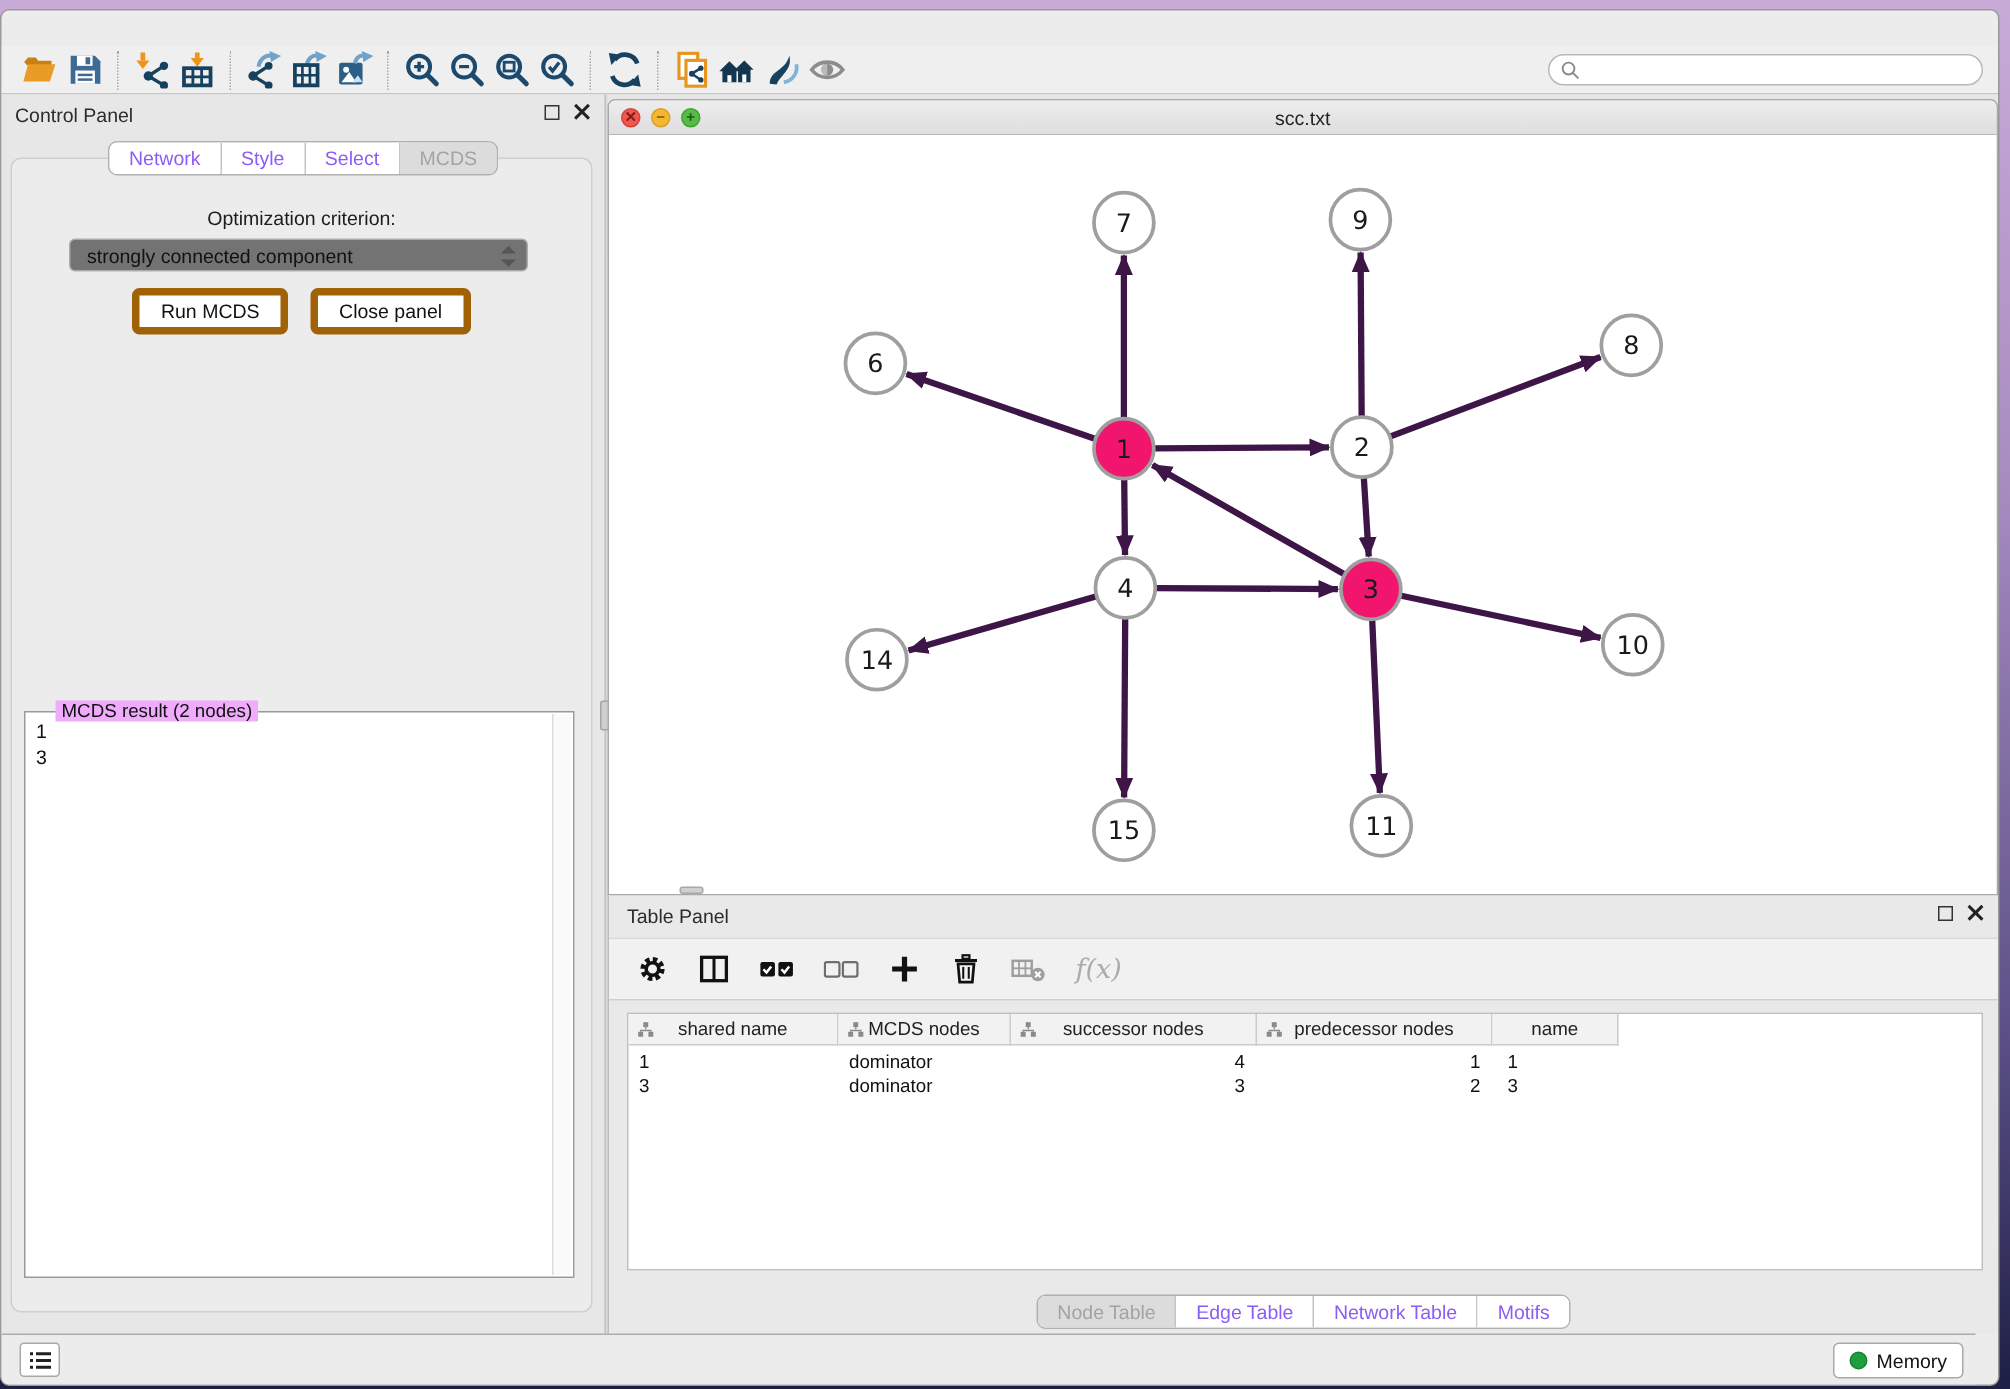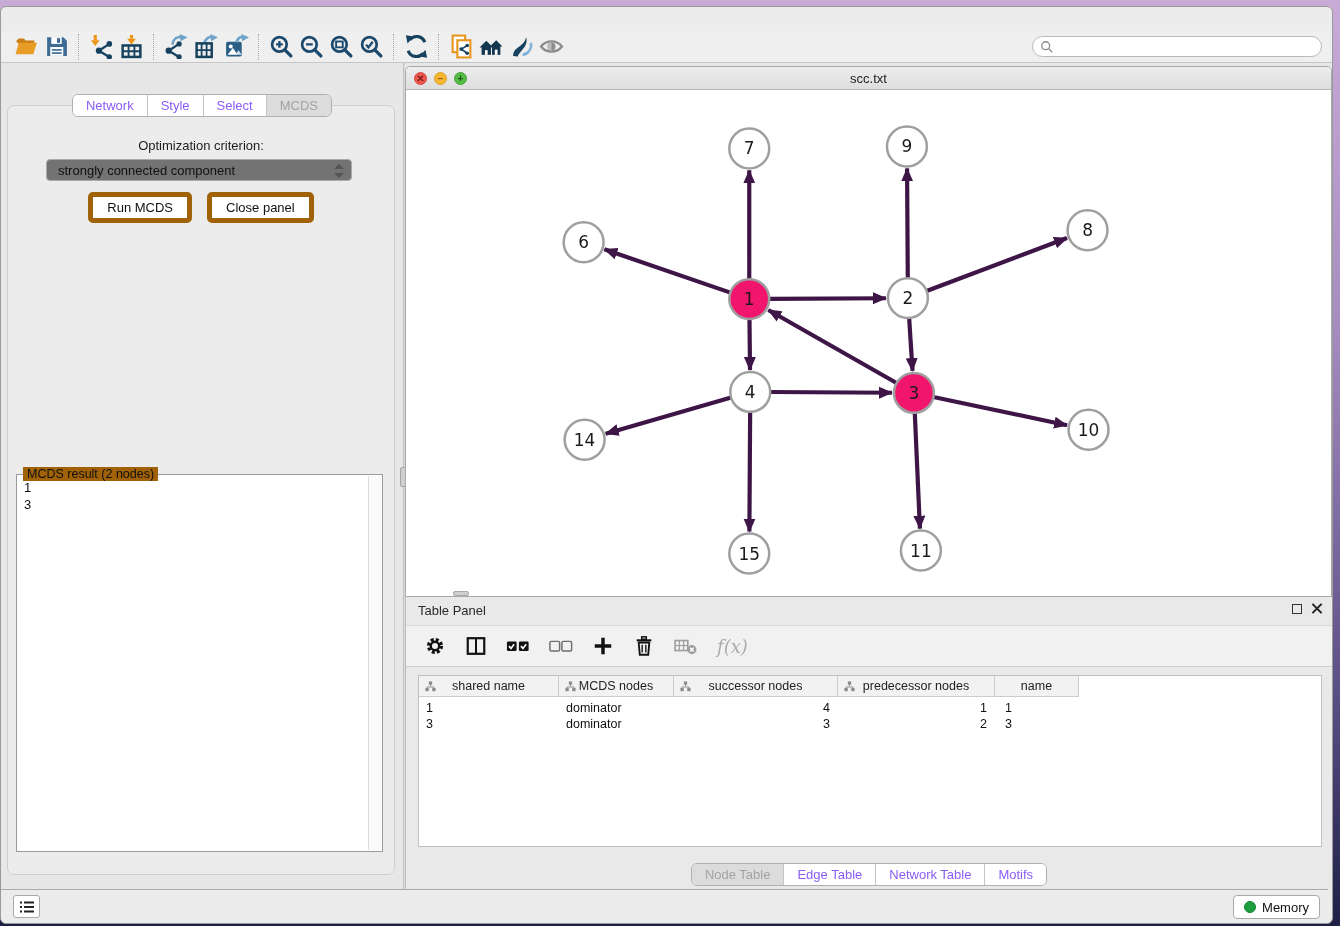--- a/index.html
+++ b/index.html
@@ -69,21 +69,21 @@
   .stepper { position:absolute; right:7px; top:3px; width:10px; height:16px; }
   .stepper i { position:absolute; left:0; width:0; height:0; border-left:5px solid transparent; border-right:5px solid transparent; }
   .stepper .up { top:1px; border-bottom:5px solid #555; }
   .stepper .dn { bottom:1px; border-top:5px solid #555; }
   .btn-row { position:absolute; left:0; right:0; top:86px; display:flex; justify-content:center; gap:15px; }
   .pushbtn { background:#fff; border:5px solid #a16207; border-radius:5px; font-size:13px; color:#111; padding:3px 14px; font-family:"Liberation Sans",sans-serif; }
   .result-box {
     position:absolute; left:8px; right:11px; top:368px; height:378px;
     border:1px solid #9a9a9a; background:#fff;
   }
-  .result-legend { position:absolute; left:6px; top:-8px; background:#a16207; padding:0 4px; font-size:12.5px; color:#111; }
+  .result-legend { position:absolute; left:20px; top:-8px; background:#f0abfc; padding:0 4px; font-size:12.5px; color:#111; }
   .result-lines { position:absolute; left:1px; top:4px; right:15px; bottom:1px; font-size:13px; color:#111; padding-left:6px; line-height:17px; }
   .result-scroll { position:absolute; right:1px; top:1px; bottom:1px; width:13px; background:#fafafa; border-left:1px solid #dcdcdc; }
   
   .netpane { position:absolute; left:404px; top:3px; right:0; height:531px; border:1px solid #a9a9a9; border-radius:5px 5px 0 0; background:#fff; }
   .net-titlebar { position:absolute; left:0; right:0; top:0; height:23px; background:linear-gradient(#ededed,#dedede); border-bottom:1px solid #b7b7b7; border-radius:5px 5px 0 0; }
   .net-lights { position:absolute; left:8px; top:5px; display:flex; gap:7px; }
   .tl { width:13px; height:13px; border-radius:50%; font-size:10px; font-weight:bold; display:flex; align-items:center; justify-content:center; line-height:1; }
   .tl.red { background:#ee5850; border:1px solid #d3443c; color:#7e1d18; }
   .tl.yel { background:#f5b72f; border:1px solid #dc9f27; color:#8a5d0d; }
   .tl.grn { background:#57bb47; border:1px solid #43a335; color:#1c5a13; }
@@ -103,21 +103,21 @@
   .th {
     position:relative; background:#f2f2f2; border-right:1px solid #cccccc; border-bottom:1px solid #cccccc;
     font-size:12.5px; color:#222; display:flex; align-items:center; justify-content:center;
   }
   .th .colico { position:absolute; left:6px; top:5px; }
   .trow { position:absolute; left:0; display:flex; height:16px; font-size:12.5px; color:#111; }
   .td { overflow:hidden; white-space:nowrap; }
   .td.l { text-align:left; padding-left:7px; } .td.r { text-align:right; padding-right:8px; } .td.l2 { text-align:left; padding-left:10px; }
   .tp-tabs-row { position:absolute; left:0; right:0; top:266px; display:flex; justify-content:center; }
   
-  .statusbar { position:absolute; left:0; right:4px; bottom:0; height:34px; background:#ececec; border-top:1px solid #ababab; }
+  .statusbar { position:absolute; left:0; right:15px; bottom:0; height:34px; background:#ececec; border-top:1px solid #ababab; }
   .sb-left { position:absolute; left:12px; top:5px; width:27px; height:23px; background:#fff; border:1px solid #a9a9a9; border-radius:3px; display:flex; align-items:center; justify-content:center; }
   .sb-right { position:absolute; right:8px; top:5px; height:24px; background:#fff; border:1px solid #a9a9a9; border-radius:4px; display:flex; align-items:center; gap:6px; padding:0 10px; font-size:13px; color:#111; }
   .memdot { width:12px; height:12px; border-radius:50%; background:#1e9e3e; border:1px solid #158232; }
 </style>
 </head>
 <body>
 
 <div class="window">
 
 
@@ -271,20 +271,27 @@
           <circle cx="6.5" cy="6.5" r="4.5" fill="none" stroke="#8a8a8a" stroke-width="1.5"></circle>
           <line x1="10" y1="10" x2="14" y2="14" stroke="#8a8a8a" stroke-width="1.5"></line>
         </svg>
       <input type="text" placeholder="" style="">
     </div>
   </div>
 
   <div class="main">
 
     <div class="cpanel">
+      <div class="pane-head">
+        <span class="ptitle">Control Panel</span>
+        <span class="pane-icons">
+          <span class="icon-float"></span>
+          <span class="icon-close"></span>
+        </span>
+      </div>
       <div class="cp-tabs-row">
         <div class="seg-tabs">
           <div class="seg">Network</div>
           <div class="seg">Style</div>
           <div class="seg">Select</div>
           <div class="seg sel">MCDS</div>
         </div>
       </div>
       <div class="cp-content">
         <div class="opt-label">Optimization criterion:</div>

